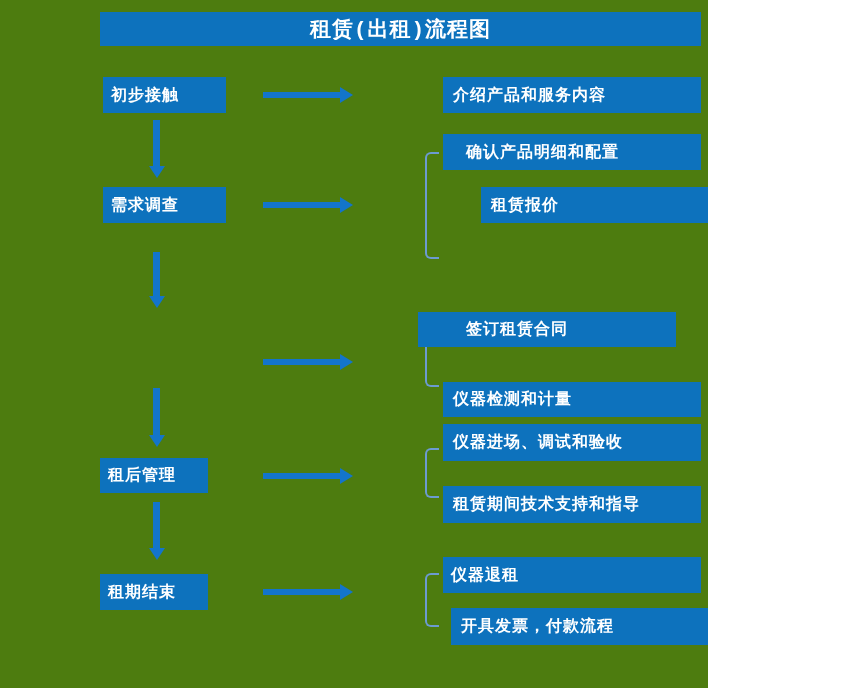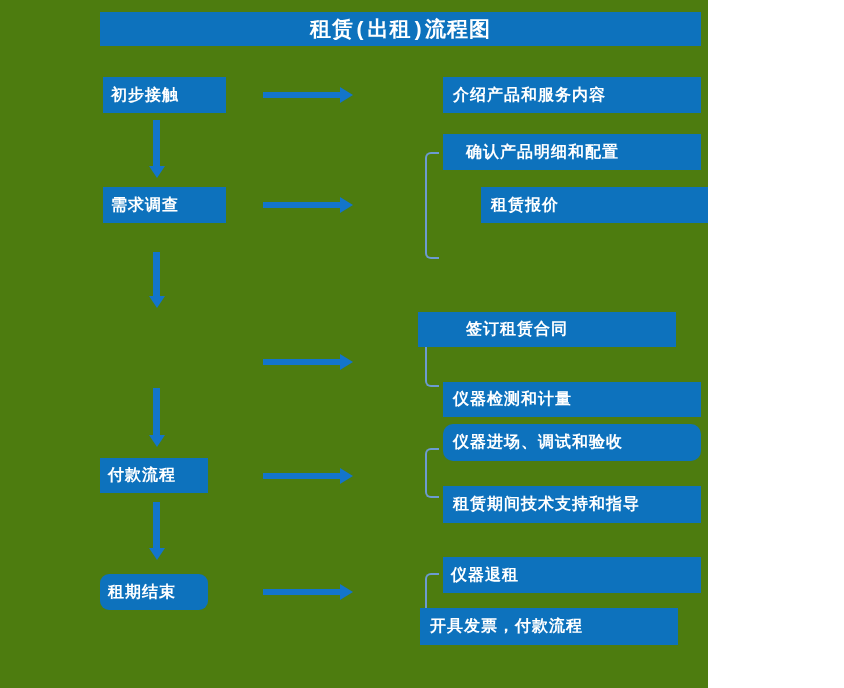--- a/index.html
+++ b/index.html
@@ -97,36 +97,36 @@
   </div>
   <div class="bracket" style="left:425px;top:322px;height:65px;"></div>
   <div class="bluebox outbox" style="left:418px;top:312px;width:258px;height:35px;padding-left:48px;">签订租赁合同</div>
   <div class="bluebox outbox" style="left:443px;top:362px;width:258px;height:35px;margin-top:20px;">仪器检测和计量</div>
 
   <div class="varrow" style="left:149px;top:388px;height:59px;">
     <div class="shaft"></div>
     <div class="head"></div>
   </div>
 
-  <div class="bluebox stepbox" style="left:100px;top:458px;width:108px;height:35px;">付款流程</div>
+  <div class="bluebox stepbox" style="left:100px;top:458px;width:108px;height:35px;">租后管理</div>
   <div class="harrow" style="left:263px;top:468px;">
     <div class="shaft"></div>
     <div class="head"></div>
   </div>
   <div class="bracket" style="left:425px;top:448px;height:50px;"></div>
-  <div class="bluebox outbox" style="left:443px;top:424px;width:258px;height:37px;border-radius:10px;">仪器进场、调试和验收</div>
+  <div class="bluebox outbox" style="left:443px;top:424px;width:258px;height:37px;">仪器进场、调试和验收</div>
   <div class="bluebox outbox" style="left:443px;top:486px;width:258px;height:37px;">租赁期间技术支持和指导</div>
 
   <div class="varrow" style="left:149px;top:502px;height:58px;">
     <div class="shaft"></div>
     <div class="head"></div>
   </div>
 
-  <div class="bluebox stepbox" style="left:100px;top:574px;width:108px;height:36px;border-radius:9px;">租期结束</div>
+  <div class="bluebox stepbox" style="left:100px;top:574px;width:108px;height:36px;">租期结束</div>
   <div class="harrow" style="left:263px;top:584px;">
     <div class="shaft"></div>
     <div class="head"></div>
   </div>
   <div class="bracket" style="left:425px;top:573px;height:54px;"></div>
   <div class="bluebox outbox" style="left:443px;top:557px;width:258px;height:36px;padding-left:8px;">仪器退租</div>
-  <div class="bluebox outbox" style="left:420px;top:608px;width:258px;height:37px;">开具发票，付款流程</div>
+  <div class="bluebox outbox" style="left:451px;top:608px;width:258px;height:37px;">开具发票，付款流程</div>
 
 </div>
 
 </body></html>

